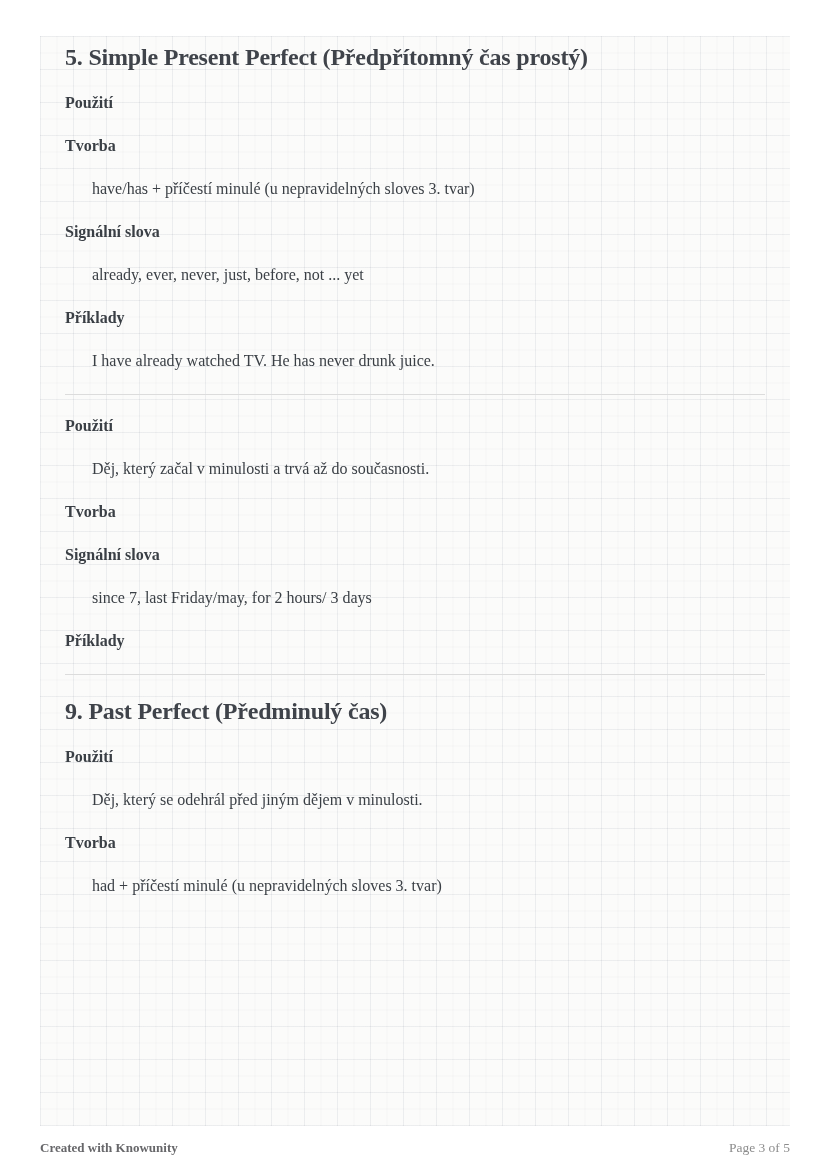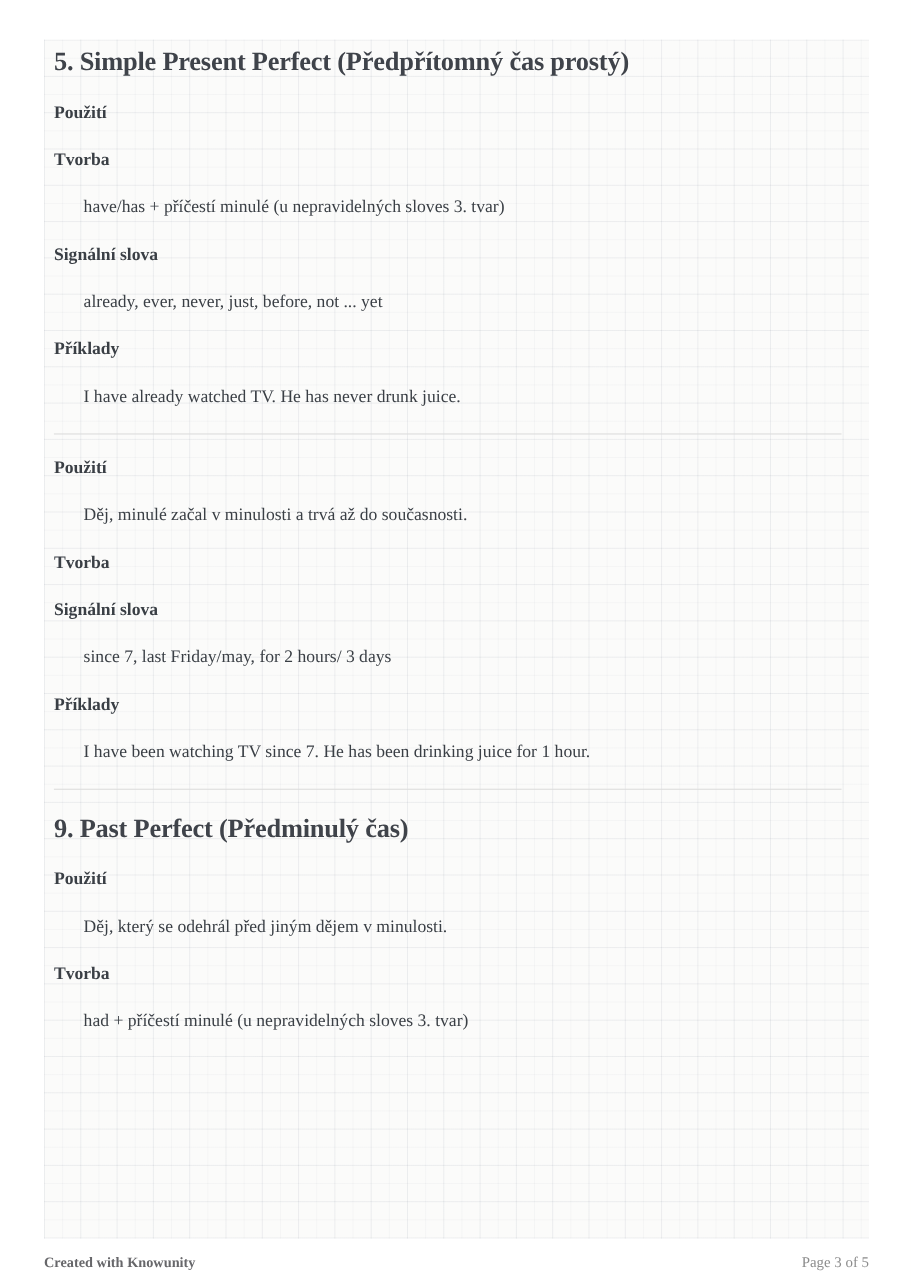--- a/index.html
+++ b/index.html
@@ -22,21 +22,21 @@
     height: 1090px;
     background-color: #fbfbfa;
     background-image:
       linear-gradient(to right, rgba(120,130,150,0.07) 1px, transparent 1px),
       linear-gradient(to bottom, rgba(120,130,150,0.07) 1px, transparent 1px),
       linear-gradient(to right, rgba(120,130,150,0.05) 1px, transparent 1px),
       linear-gradient(to bottom, rgba(120,130,150,0.05) 1px, transparent 1px);
     background-size: 33px 33px, 33px 33px, 16.5px 16.5px, 16.5px 16.5px;
   }
   .content {
-    padding: 6px 25px 0 9px;
+    padding: 6px 25px 0 25px;
     color: #3d4147;
   }
   .section-title {
     font-size: 24px;
     font-weight: bold;
     line-height: 30px;
     letter-spacing: -0.2px;
     margin: 0 0 21px 0;
     white-space: nowrap;
     color: #3f434a;
@@ -90,26 +90,25 @@
       <h2 class="section-title">5. Simple Present Perfect (Předpřítomný čas prostý)</h2>
       <div class="block-label">Použití</div>
       <div class="block-label">Tvorba</div>
       <p class="block-text">have/has + příčestí minulé (u nepravidelných sloves 3. tvar)</p>
       <div class="block-label">Signální slova</div>
       <p class="block-text">already, ever, never, just, before, not ... yet</p>
       <div class="block-label">Příklady</div>
       <p class="block-text">I have already watched TV. He has never drunk juice.</p>
       <hr class="divider">
       <div class="block-label">Použití</div>
-      <p class="block-text">Děj, minulé začal v minulosti a trvá až do současnosti.</p>
+      <p class="block-text">Děj, který začal v minulosti a trvá až do současnosti.</p>
       <div class="block-label">Tvorba</div>
       <div class="block-label">Signální slova</div>
       <p class="block-text">since 7, last Friday/may, for 2 hours/ 3 days</p>
       <div class="block-label">Příklady</div>
-      <p class="block-text">I have been watching TV since 7. He has been drinking juice for 1 hour.</p>
       <hr class="divider">
       <h2 class="section-title">9. Past Perfect (Předminulý čas)</h2>
       <div class="block-label">Použití</div>
       <p class="block-text">Děj, který se odehrál před jiným dějem v minulosti.</p>
       <div class="block-label">Tvorba</div>
       <p class="block-text">had + příčestí minulé (u nepravidelných sloves 3. tvar)</p>
     </div>
 </div>
 
 <div class="footer">

